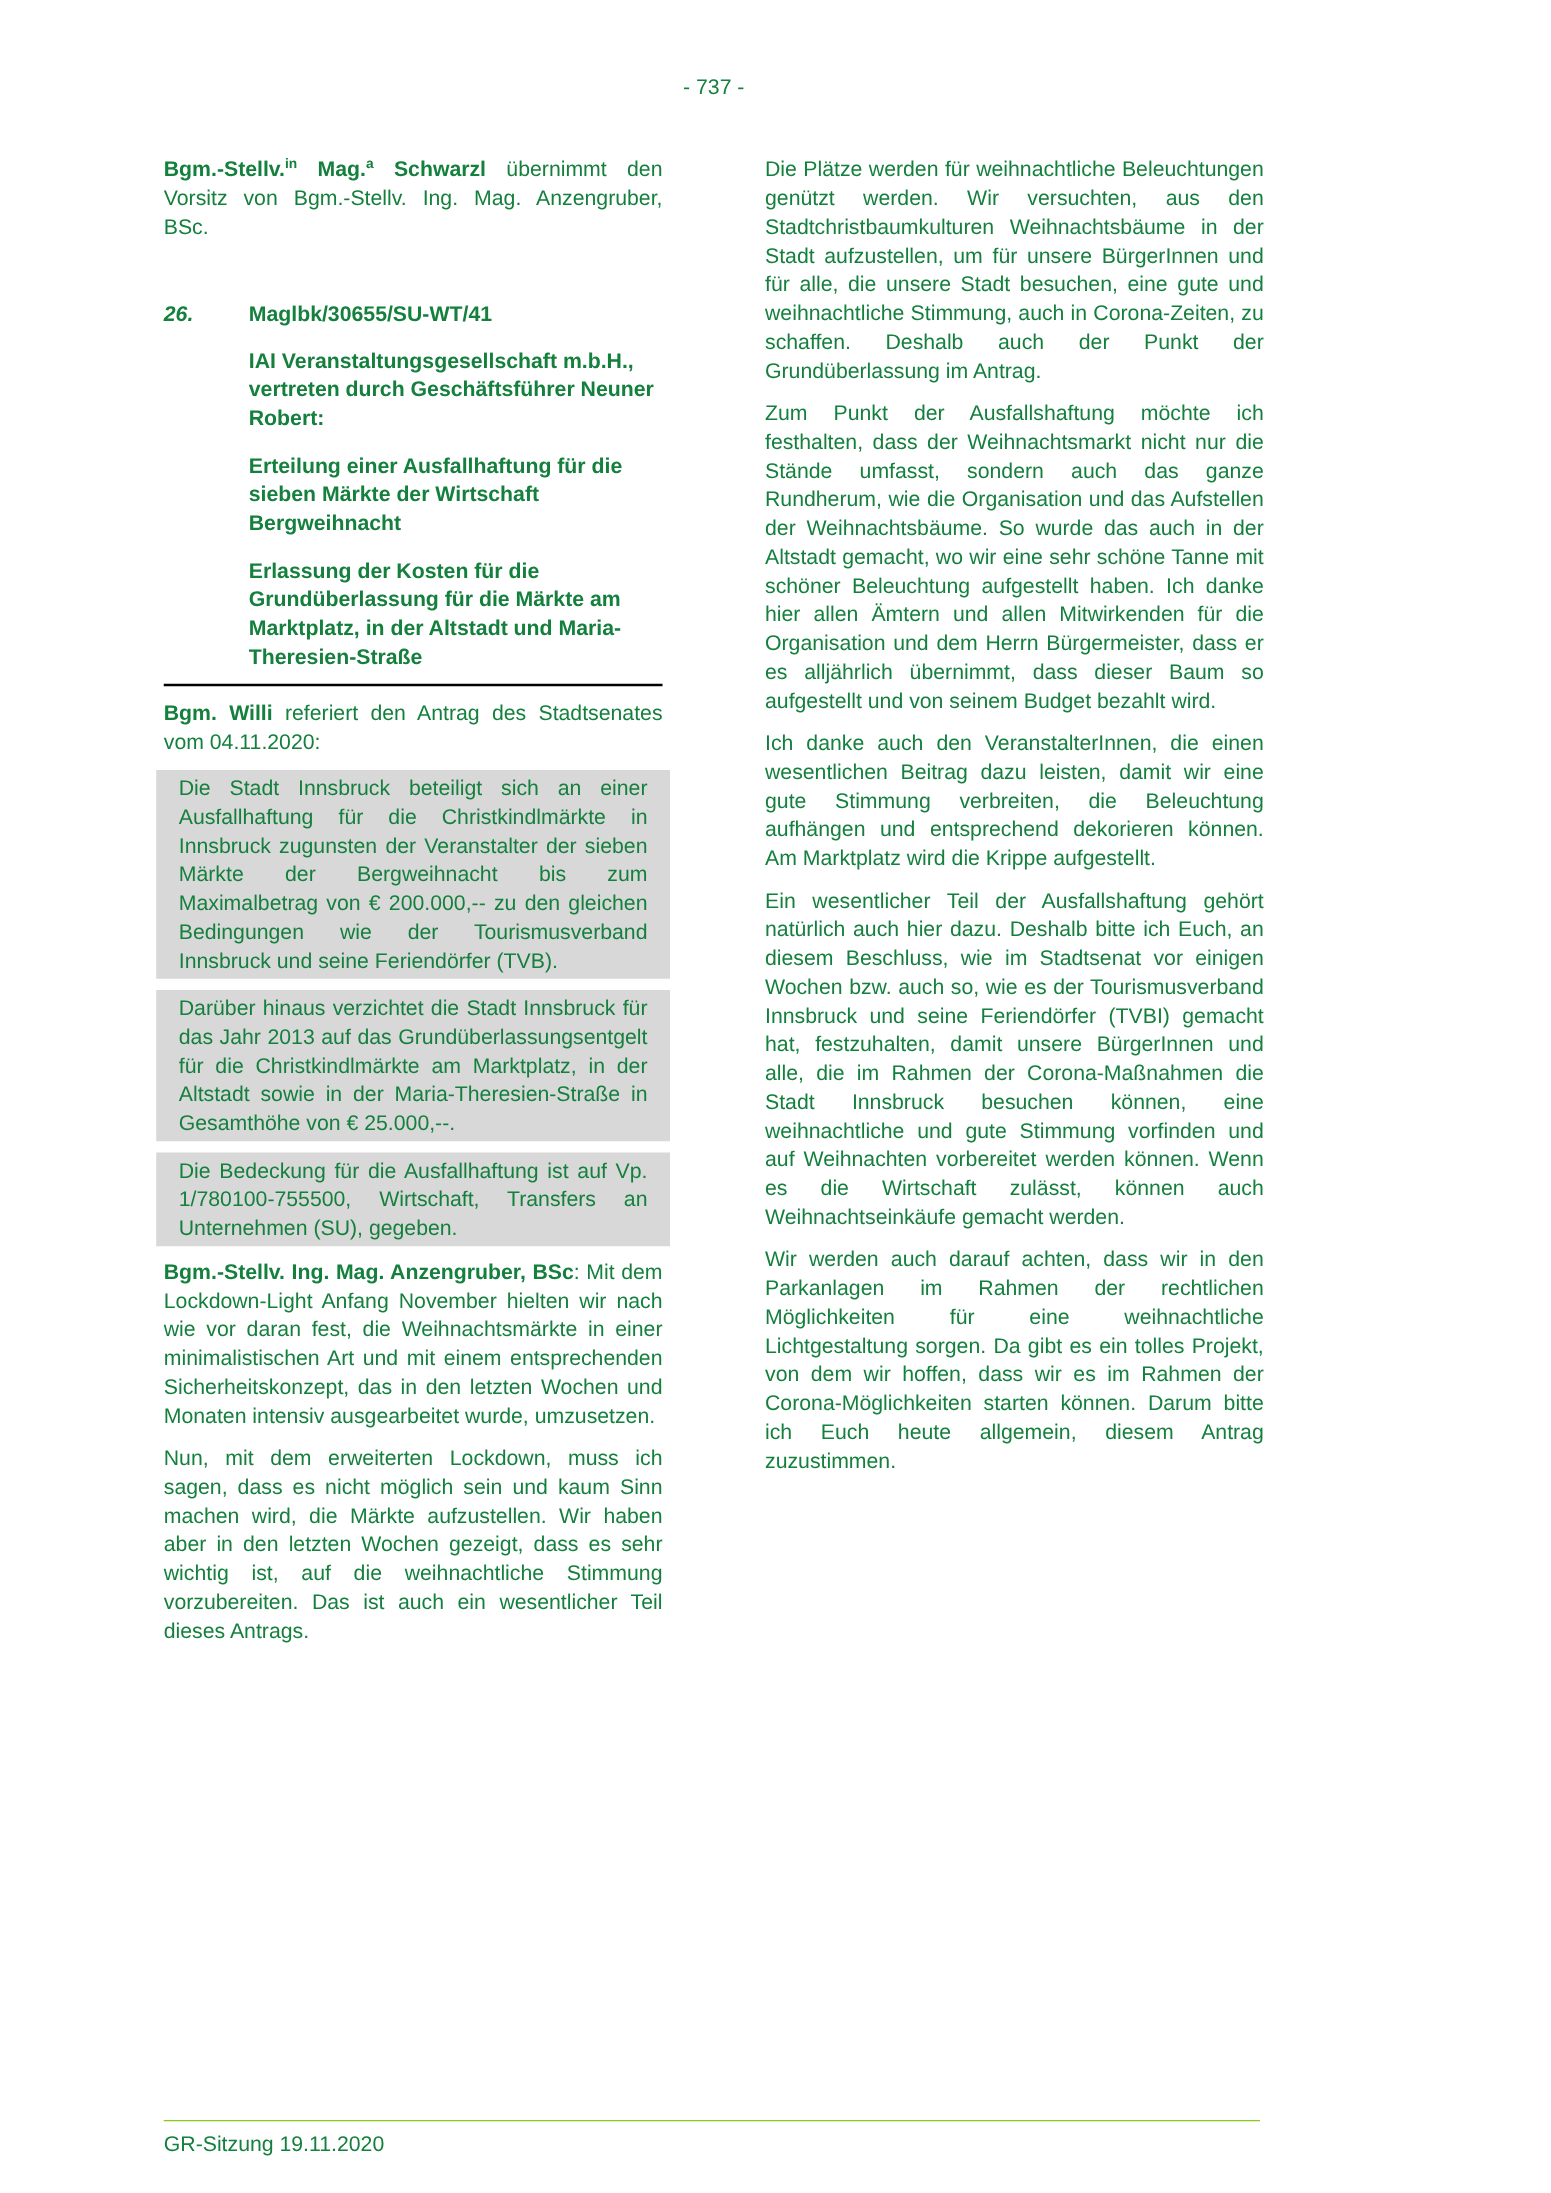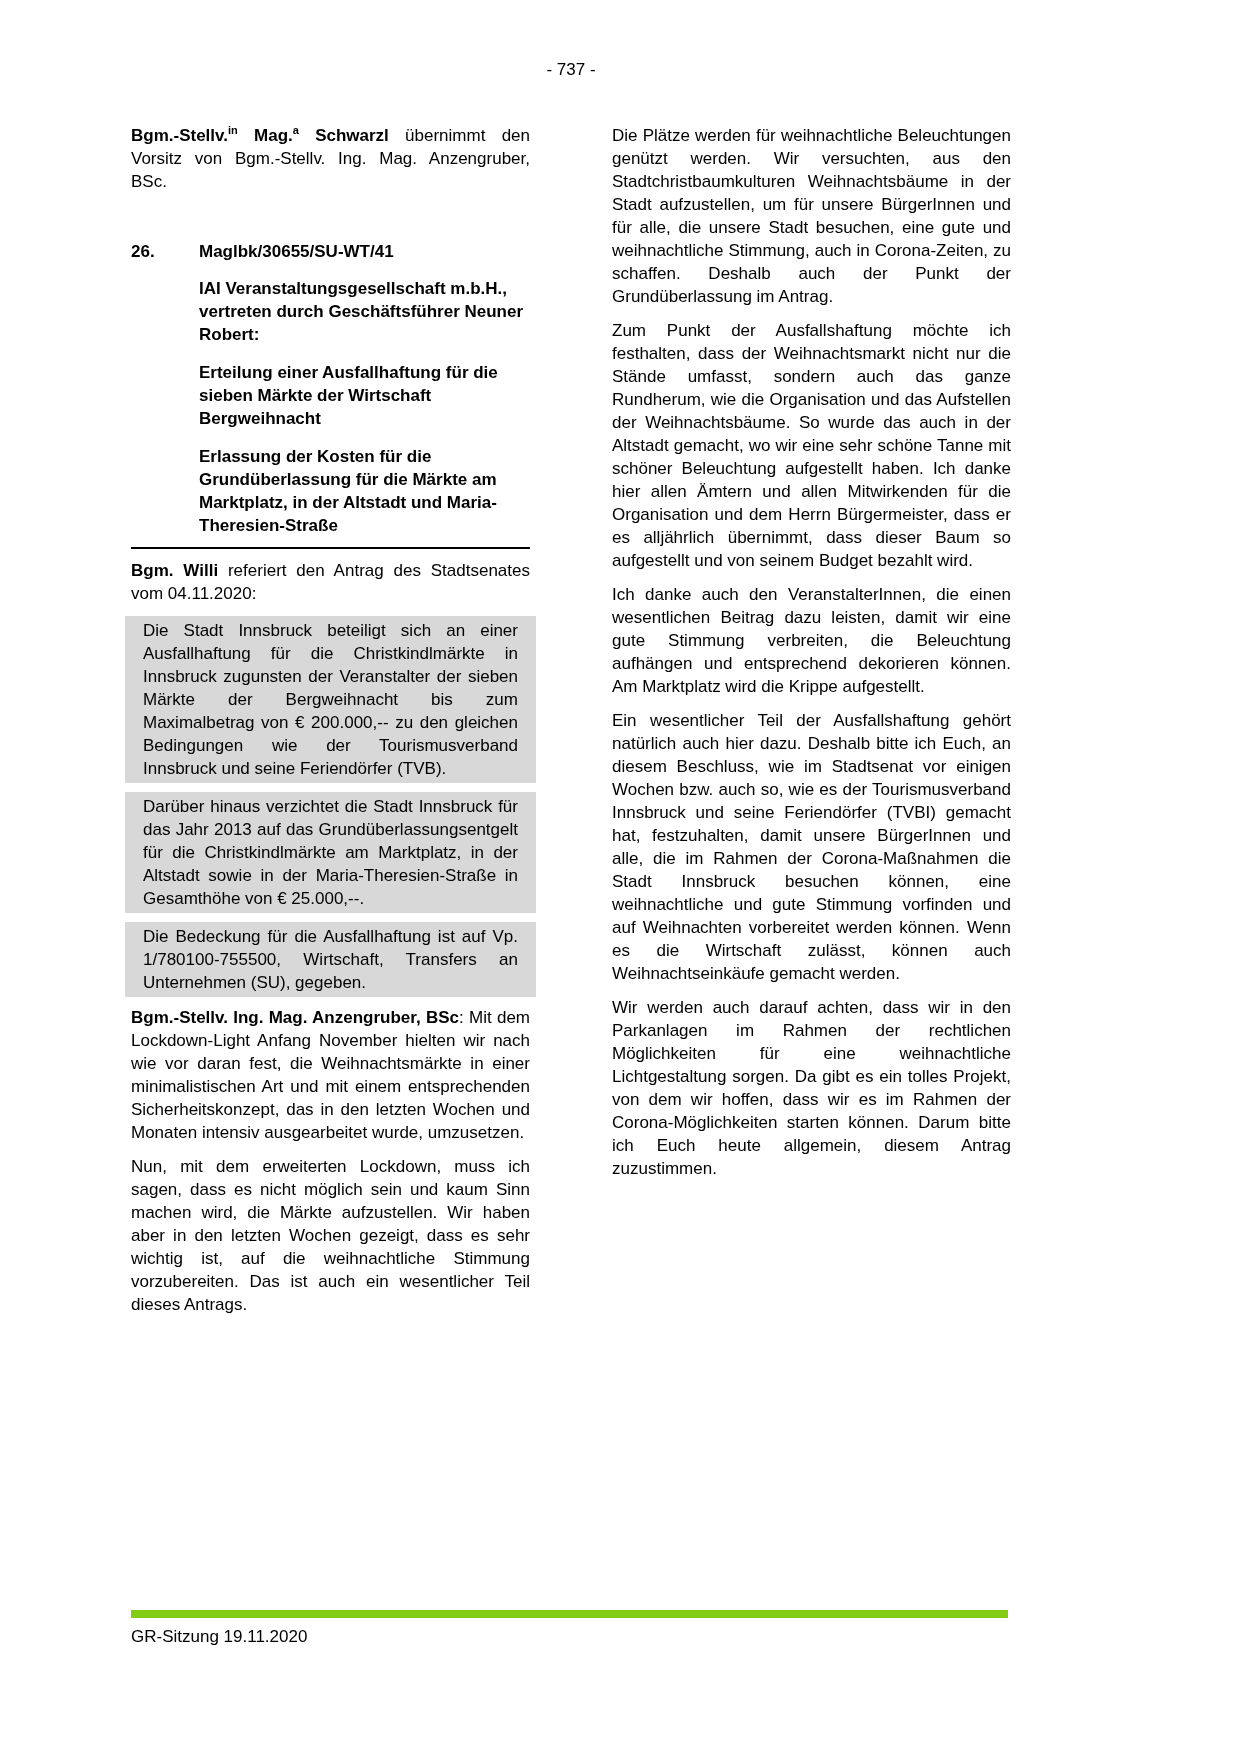--- a/index.html
+++ b/index.html
@@ -2,21 +2,21 @@
 <html lang="de"><head>
 <meta charset="utf-8">
 <style>
   * { box-sizing: border-box; }
   html, body { margin: 0; padding: 0; background: #ffffff; }
   .page {
     position: relative;
     width: 1241px;
     height: 1754px;
     background: #ffffff;
-    color: #000000;
+    color: #15803d;
     font-family: "Liberation Sans", sans-serif;
     font-size: 17px;
     line-height: 23px;
     overflow: hidden;
   }
   .content {
     position: absolute;
     left: 131px;
     top: 58px;
     width: 880px;
@@ -45,20 +45,21 @@
     font-weight: bold;
   }
   .item-row {
     display: flex;
     margin-top: 47px;
   }
   .item-num {
     flex: none;
     width: 68px;
     font-weight: bold;
+    font-style: italic;
   }
   .item-body { flex: 1; }
   p.code-line { font-weight: bold; margin: 0 0 14px 0; }
   p.subject {
     font-weight: bold;
     margin: 0 0 15px 0;
     text-align: left;
   }
   p.subject:last-child { margin-bottom: 6px; }
   hr.rule {
@@ -68,23 +69,23 @@
   }
   p.highlight {
     background: #d8d8d8;
     padding: 3px 18px;
     margin: 0 -6px 9px -6px;
   }
   p.highlight:last-of-type { margin-bottom: 12px; }
   .footer {
     position: absolute;
     left: 131px;
-    top: 1610px;
+    top: 1696px;
     width: 877px;
-    border-top: 8px solid #84cc16;
+    border-top: 1px solid #84cc16;
   }
   .footer-text { padding-top: 7px; }
 </style>
 </head>
 <body>
 
 <div class="page">
   <div class="content">
 
     <div class="page-number">- 737 -</div>

